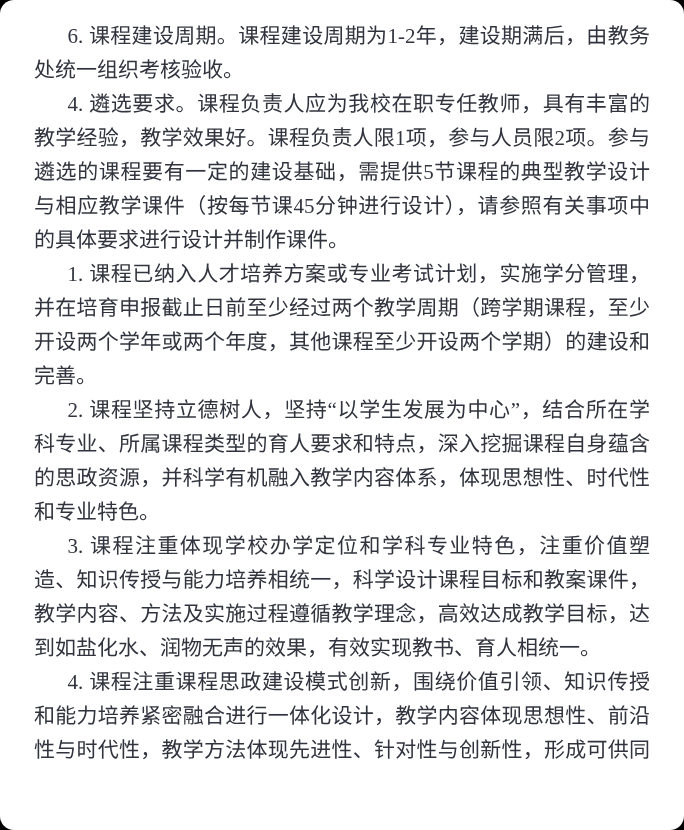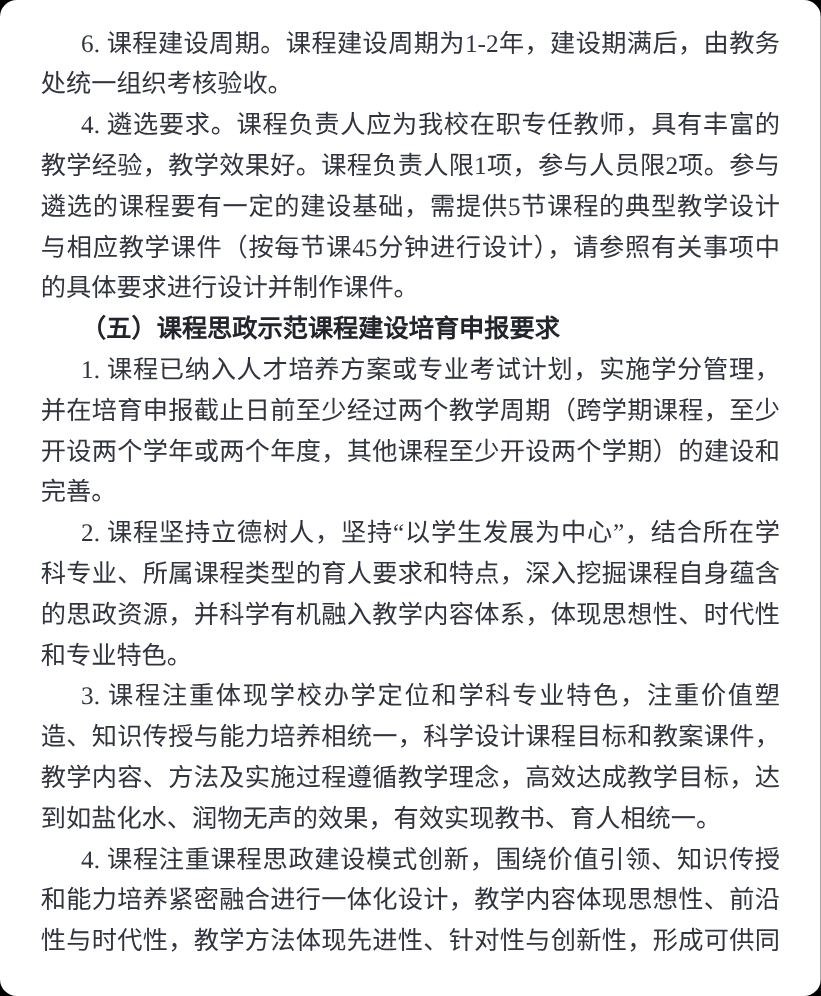--- a/index.html
+++ b/index.html
@@ -45,19 +45,18 @@
     text-align-last: justify;
   }
 </style>
 </head>
 <body>
 
 <div class="paper">
   <div class="page-content">
     <p class="body">6. 课程建设周期。课程建设周期为1-2年，建设期满后，由教务处统一组织考核验收。</p>
     <p class="body">4. 遴选要求。课程负责人应为我校在职专任教师，具有丰富的教学经验，教学效果好。课程负责人限1项，参与人员限2项。参与遴选的课程要有一定的建设基础，需提供5节课程的典型教学设计与相应教学课件（按每节课45分钟进行设计），请参照有关事项中的具体要求进行设计并制作课件。</p>
-    <p class="heading">（五）课程思政示范课程建设培育申报要求</p>
     <p class="body">1. 课程已纳入人才培养方案或专业考试计划，实施学分管理，并在培育申报截止日前至少经过两个教学周期（跨学期课程，至少开设两个学年或两个年度，其他课程至少开设两个学期）的建设和完善。</p>
     <p class="body">2. 课程坚持立德树人，坚持“以学生发展为中心”，结合所在学科专业、所属课程类型的育人要求和特点，深入挖掘课程自身蕴含的思政资源，并科学有机融入教学内容体系，体现思想性、时代性和专业特色。</p>
     <p class="body">3. 课程注重体现学校办学定位和学科专业特色，注重价值塑造、知识传授与能力培养相统一，科学设计课程目标和教案课件，教学内容、方法及实施过程遵循教学理念，高效达成教学目标，达到如盐化水、润物无声的效果，有效实现教书、育人相统一。</p>
     <p class="body fill-last">4. 课程注重课程思政建设模式创新，围绕价值引领、知识传授和能力培养紧密融合进行一体化设计，教学内容体现思想性、前沿性与时代性，教学方法体现先进性、针对性与创新性，形成可供同</p>
   </div>
 </div>
 
 </body></html>

